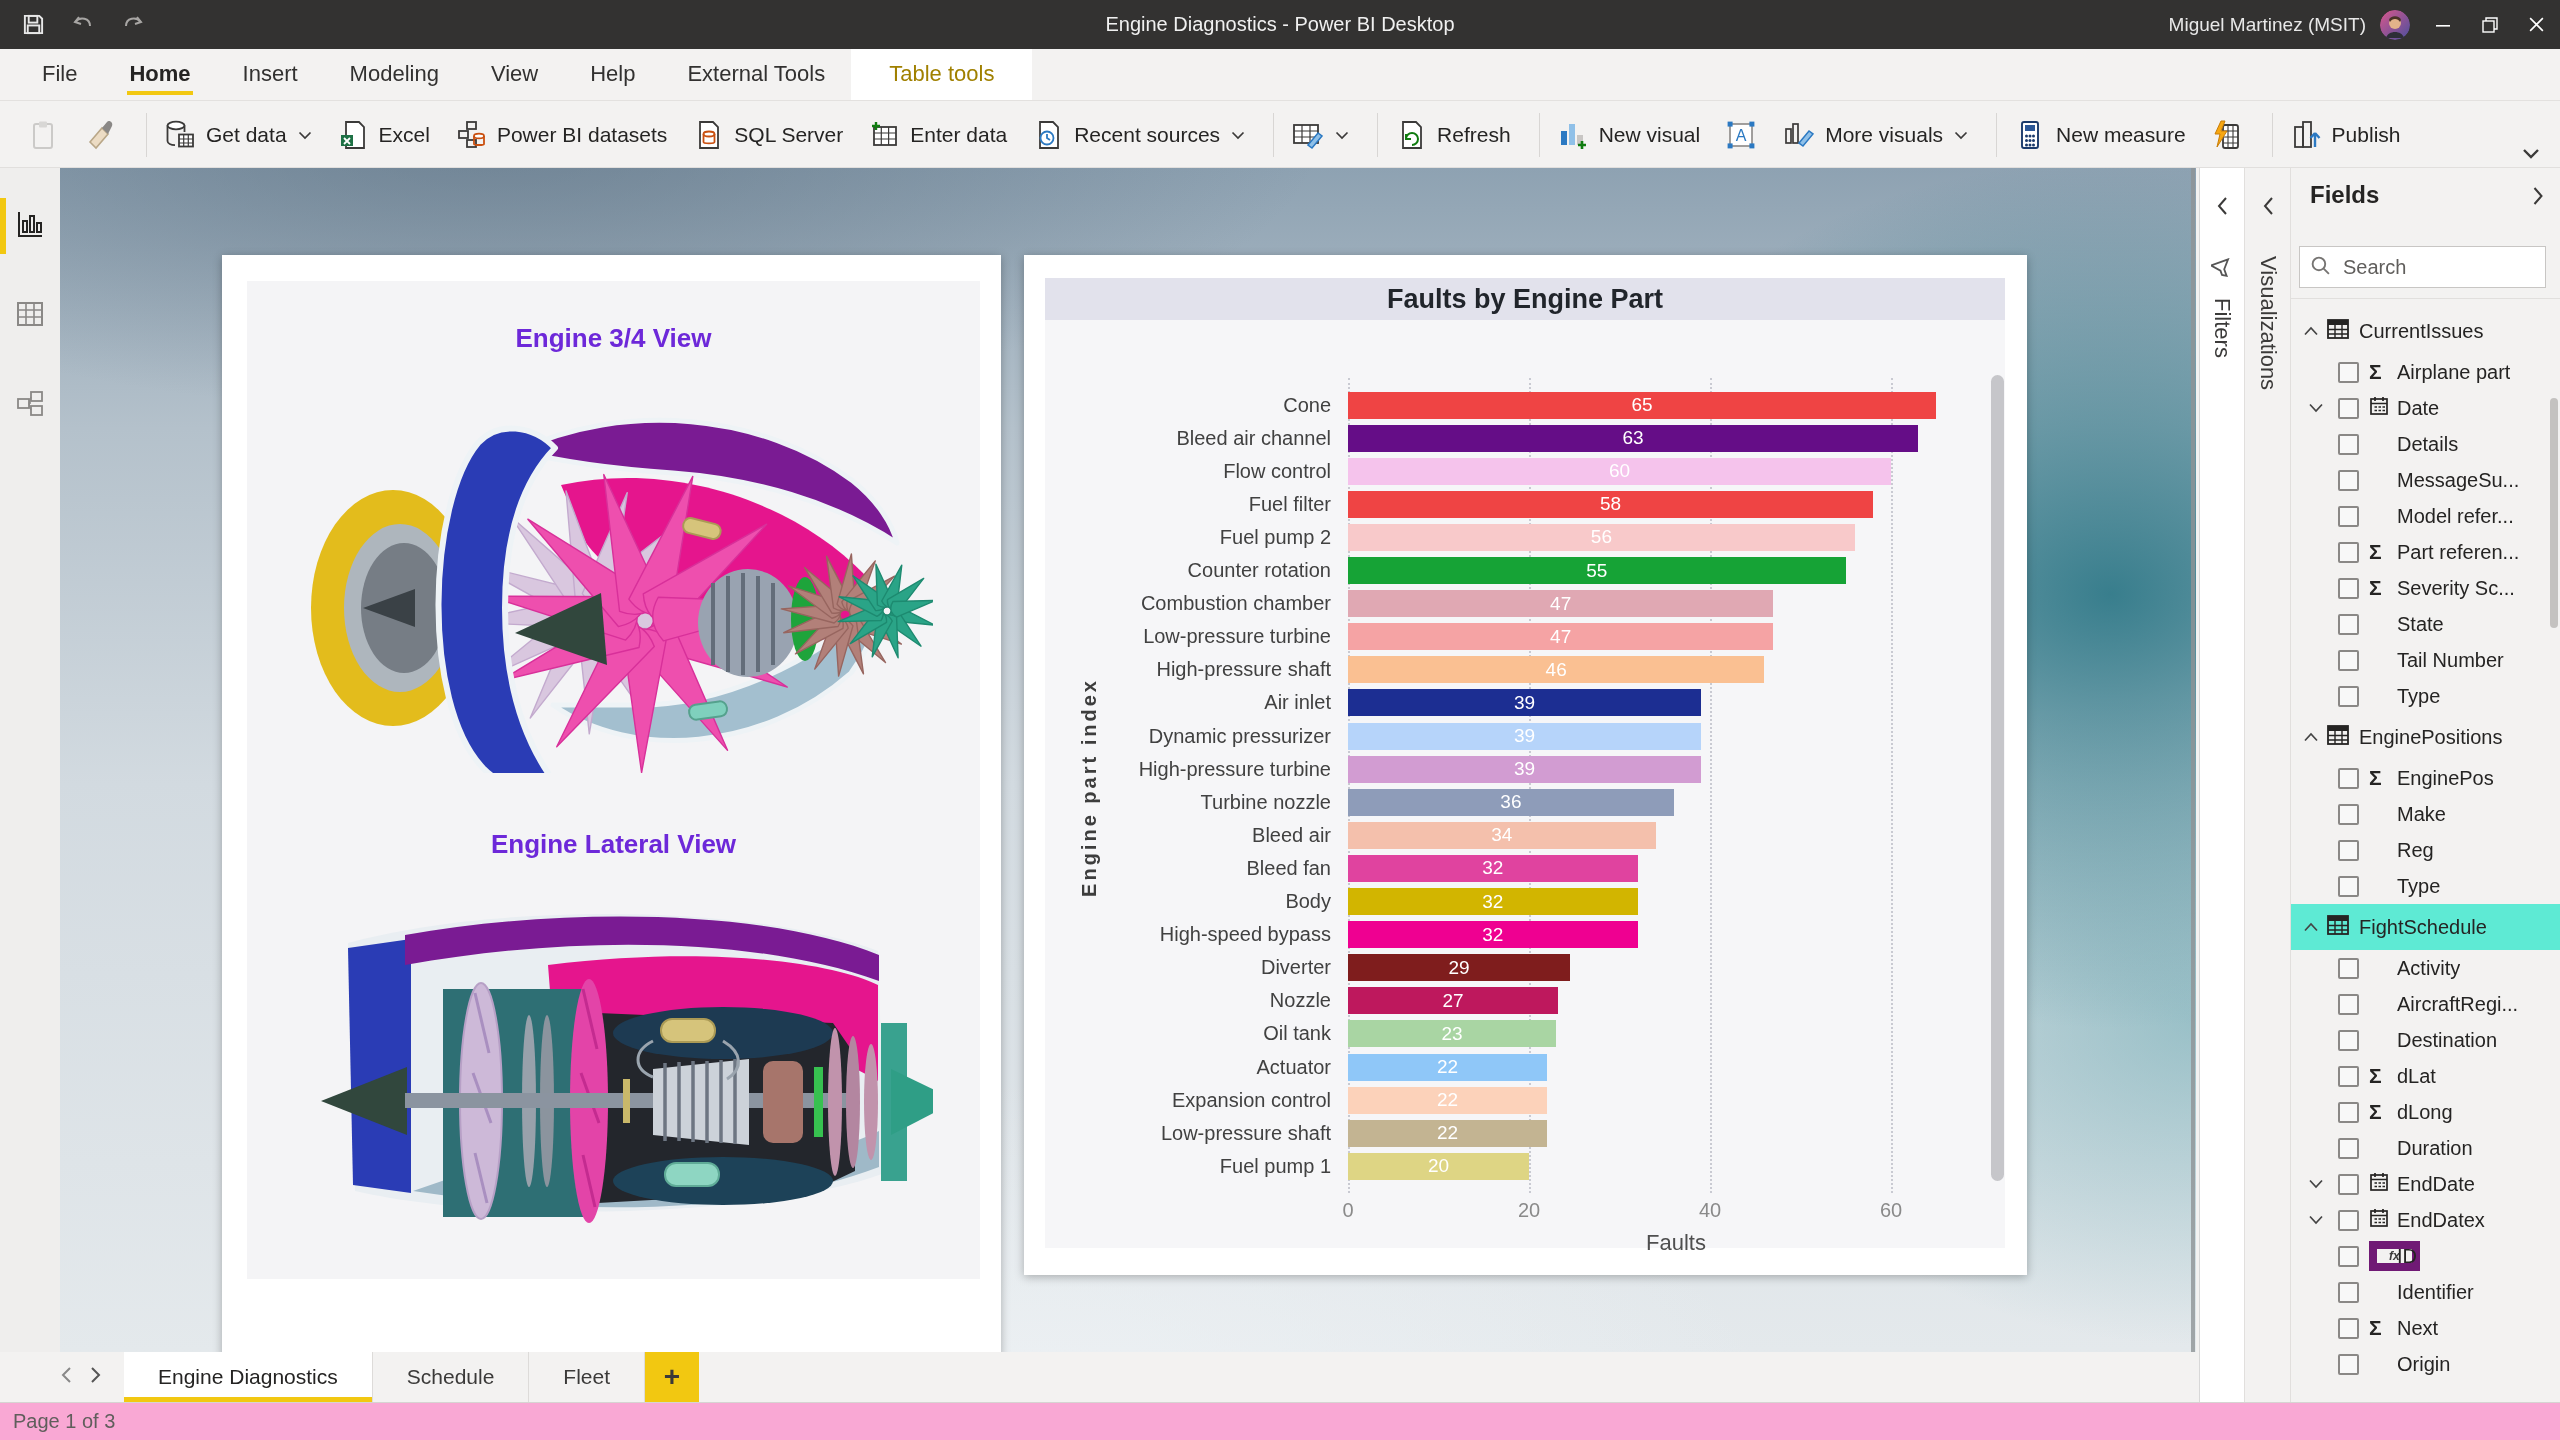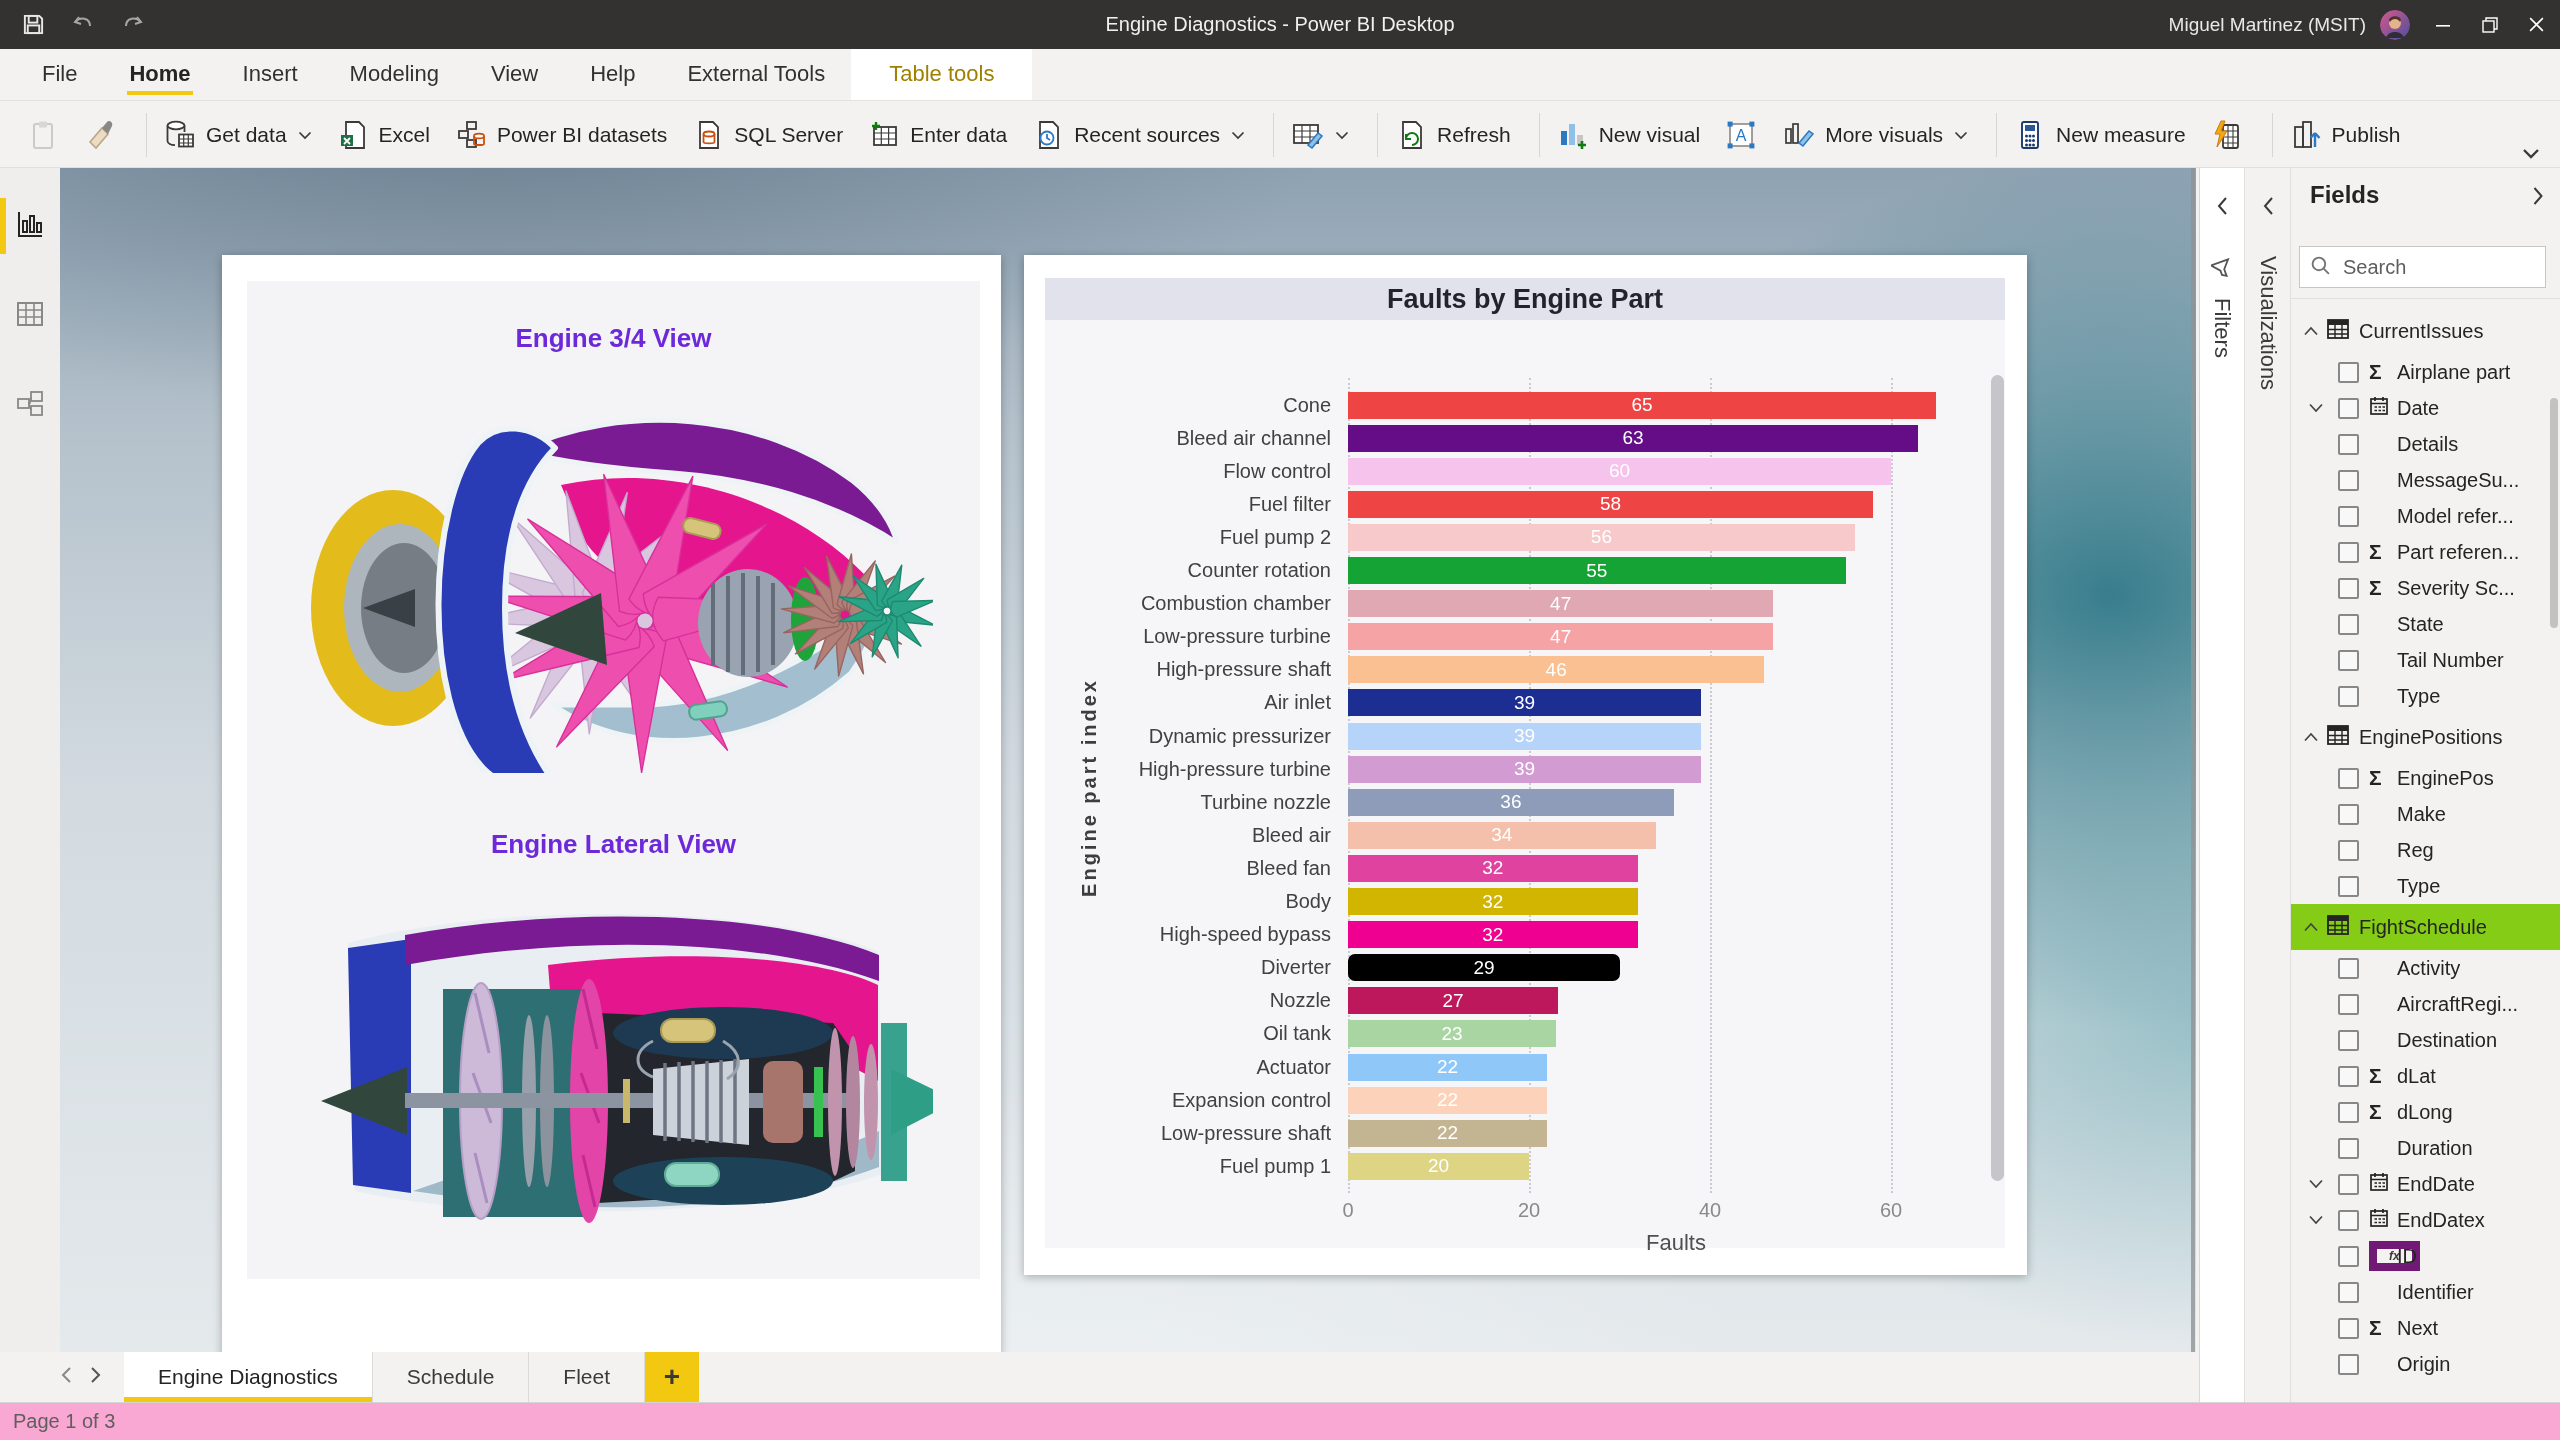--- a/index.html
+++ b/index.html
@@ -91,21 +91,21 @@
   .fields-collapse{position:absolute;right:15px;top:18px;}
   .fields-search{position:absolute;left:8px;top:78px;width:247px;height:42px;background:#fff;
                  border:1px solid #c8c6c4;box-sizing:border-box;display:flex;align-items:center;padding:0 10px;gap:10px;}
   .fields-search input{border:none;outline:none;font-size:20px;color:#323130;width:100%;background:transparent;
                        font-family:"Liberation Sans",sans-serif;}
   .fields-search input::placeholder{color:#605e5c;}
   .fields-sep{position:absolute;left:0;top:130px;width:100%;height:1px;background:#e1dfdd;}
   .fields-tree{position:absolute;left:0;top:140px;width:100%;}
   .tree-row{display:flex;align-items:center;height:36px;font-size:20px;color:#252423;padding-left:17px;box-sizing:border-box;}
   .tree-row.table-row{height:46px;padding-left:12px;font-size:20px;}
-  .tree-row.selected{background:#84cc16;}
+  .tree-row.selected{background:#5eead4;}
   .tr-expand{width:30px;display:flex;align-items:center;}
   .tr-chev-t{width:24px;display:flex;align-items:center;}
   .tr-check{width:17px;height:17px;border:2px solid #8a8886;border-radius:2px;margin-right:10px;flex:none;background:#f8f8f8;}
   .tr-iconslot{width:28px;display:flex;align-items:center;flex:none;}
   .tr-sigma{font-size:21px;font-weight:600;color:#252423;}
   .tr-fx{font-size:12px;font-style:italic;border:8px solid #701a75;padding:0 12px;color:#3b3a39;font-weight:bold;}
   .tr-label{white-space:nowrap;overflow:hidden;}
   .tableicon{margin-right:10px;}
   .fields-scroll{position:absolute;right:2px;top:230px;width:8px;height:230px;border-radius:4px;background:#c4c2c0;}
 
@@ -609,21 +609,21 @@
           </div>
           <div class="cat-label" style="top: 610px; left: 14px;">Body</div>
           <div class="bar" style="top: 610px; left: 303px; width: 289.6px; background: rgb(210, 181, 0);">
             <span>32</span>
           </div>
           <div class="cat-label" style="top: 643.1px; left: 14px;">High-speed bypass</div>
           <div class="bar" style="top: 643.1px; left: 303px; width: 289.6px; background: rgb(239, 0, 145);">
             <span>32</span>
           </div>
           <div class="cat-label" style="top: 676.2px; left: 14px;">Diverter</div>
-          <div class="bar" style="top: 676.2px; left: 303px; width: 272px; background: #000000; border-radius: 7px;">
+          <div class="bar" style="top: 676.2px; left: 303px; width: 222px; background: #7f1d1d;">
             <span>29</span>
           </div>
           <div class="cat-label" style="top: 709.3px; left: 14px;">Nozzle</div>
           <div class="bar" style="top: 709.3px; left: 303px; width: 210px; background: #be185d;">
             <span>27</span>
           </div>
           <div class="cat-label" style="top: 742.4px; left: 14px;">Oil tank</div>
           <div class="bar" style="top: 742.4px; left: 303px; width: 208.15px; background: rgb(169, 213, 163);">
             <span>23</span>
           </div>

